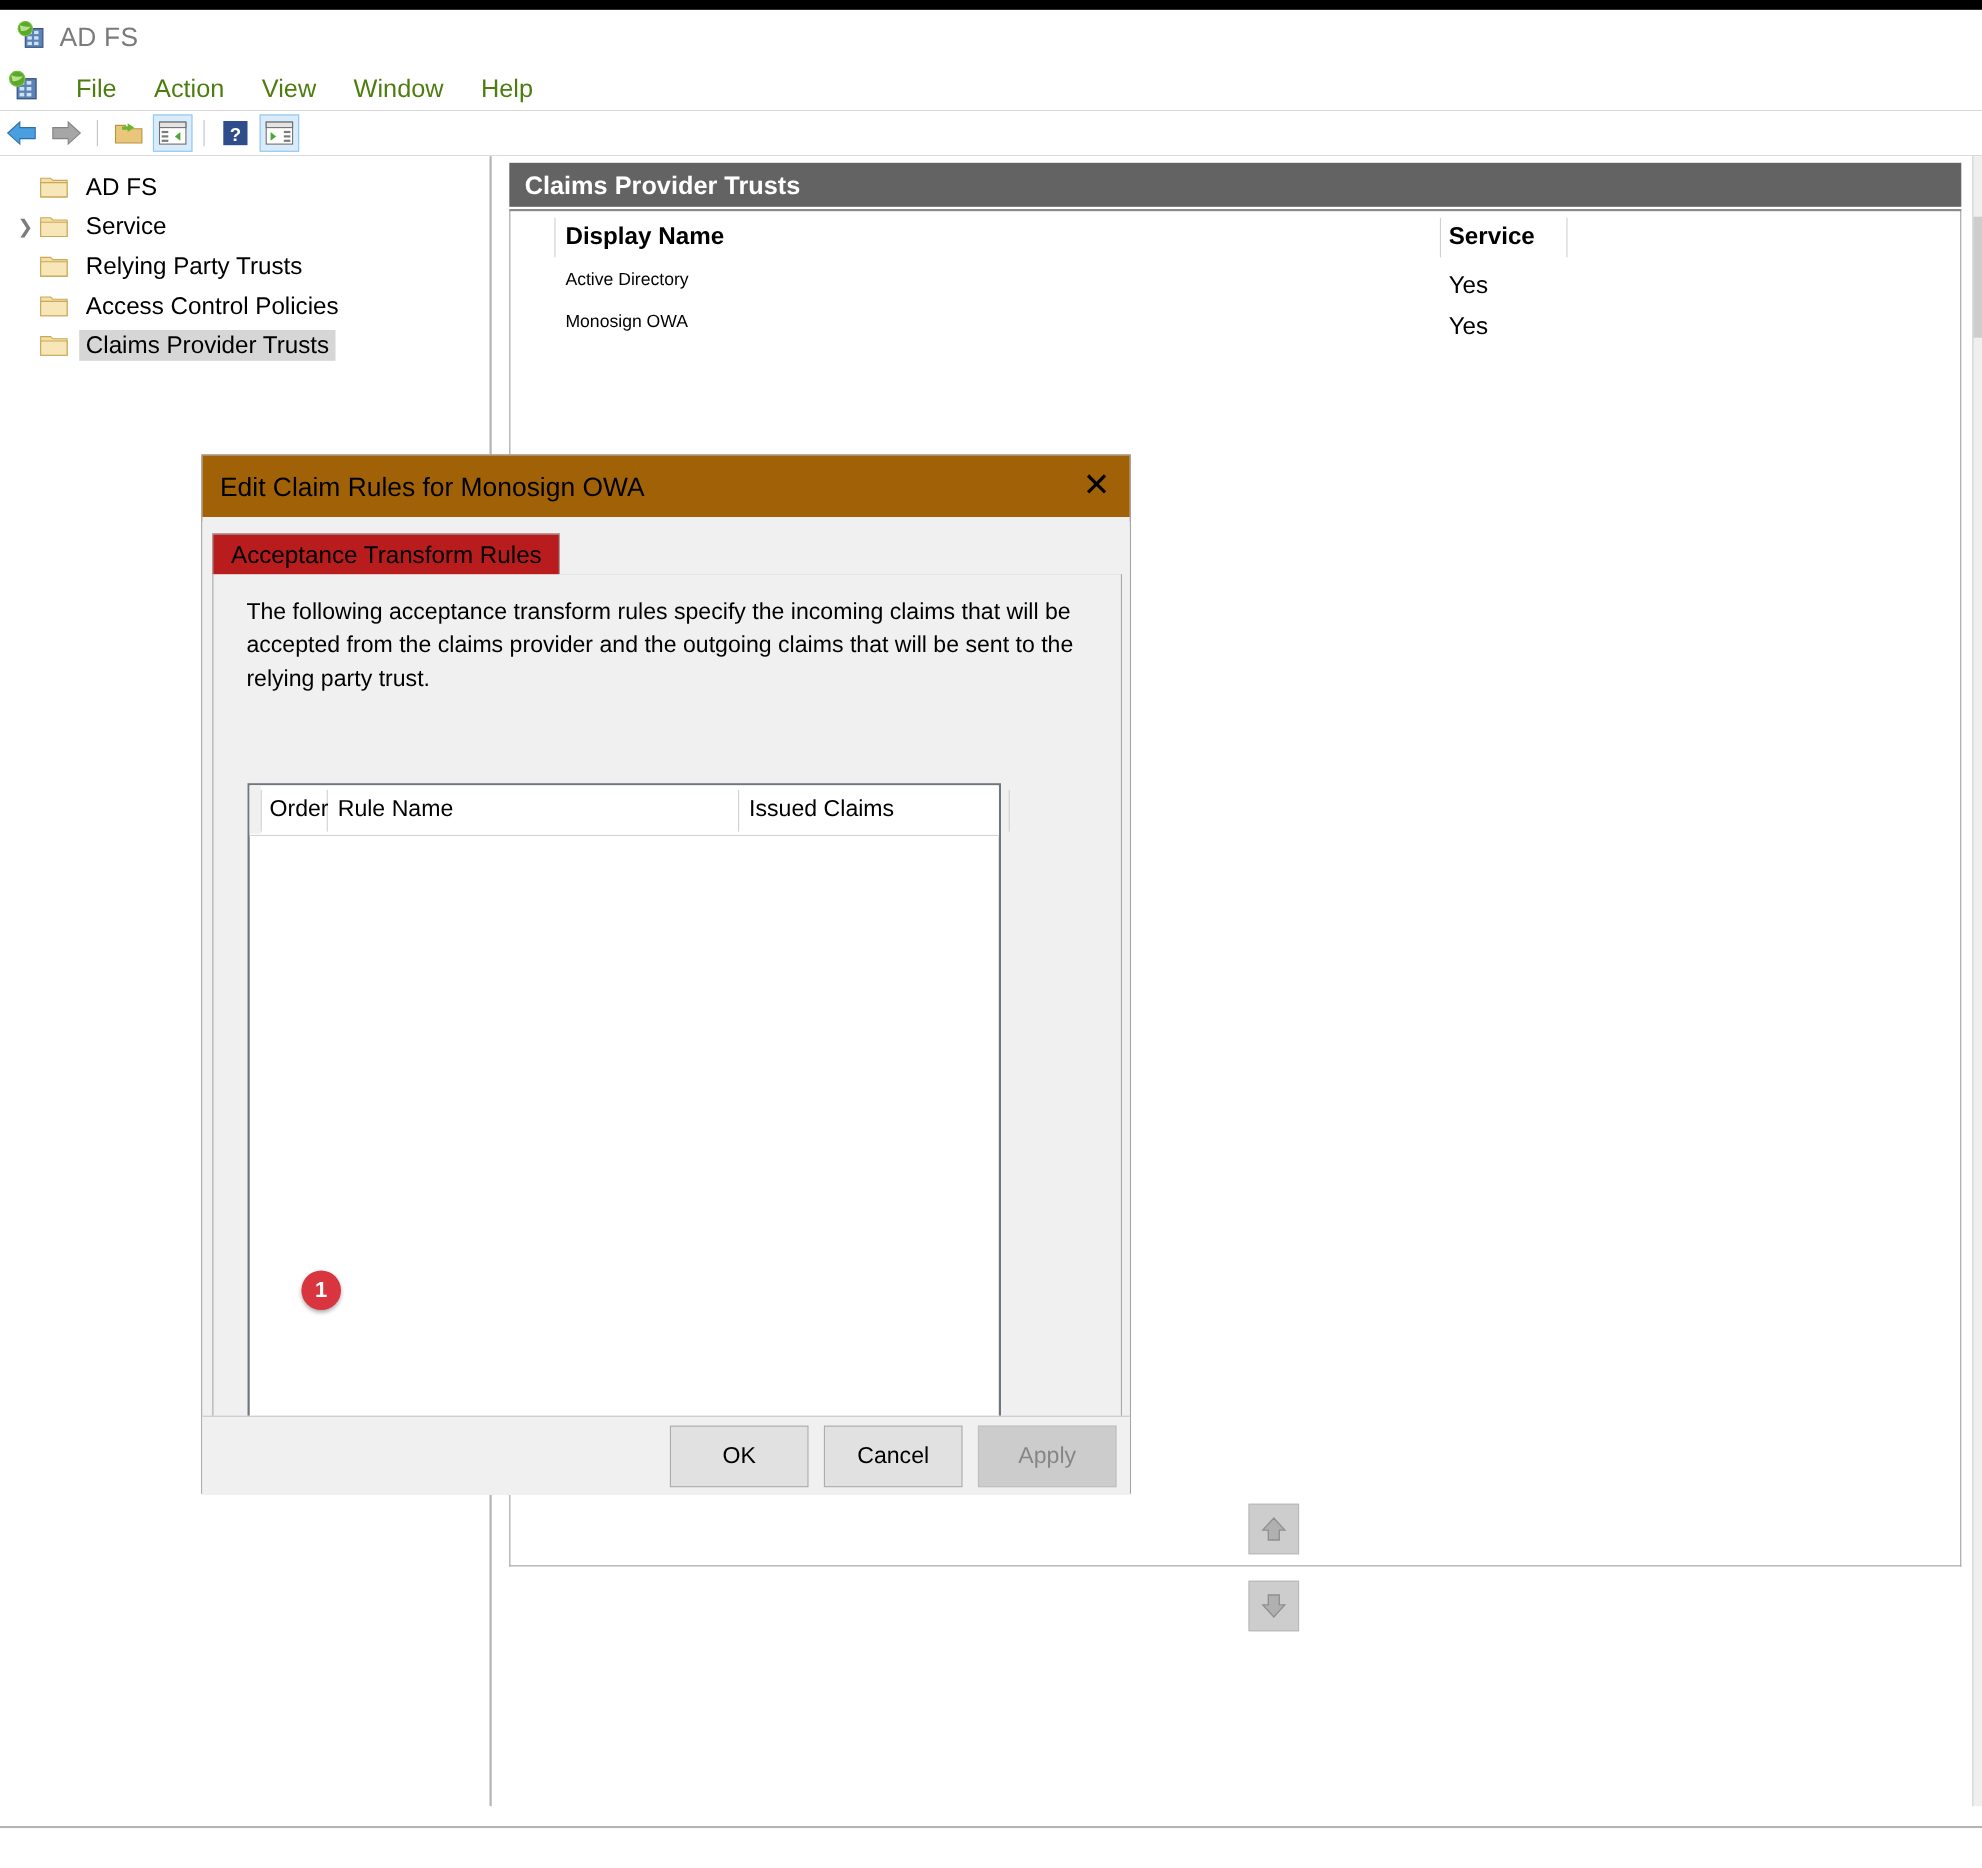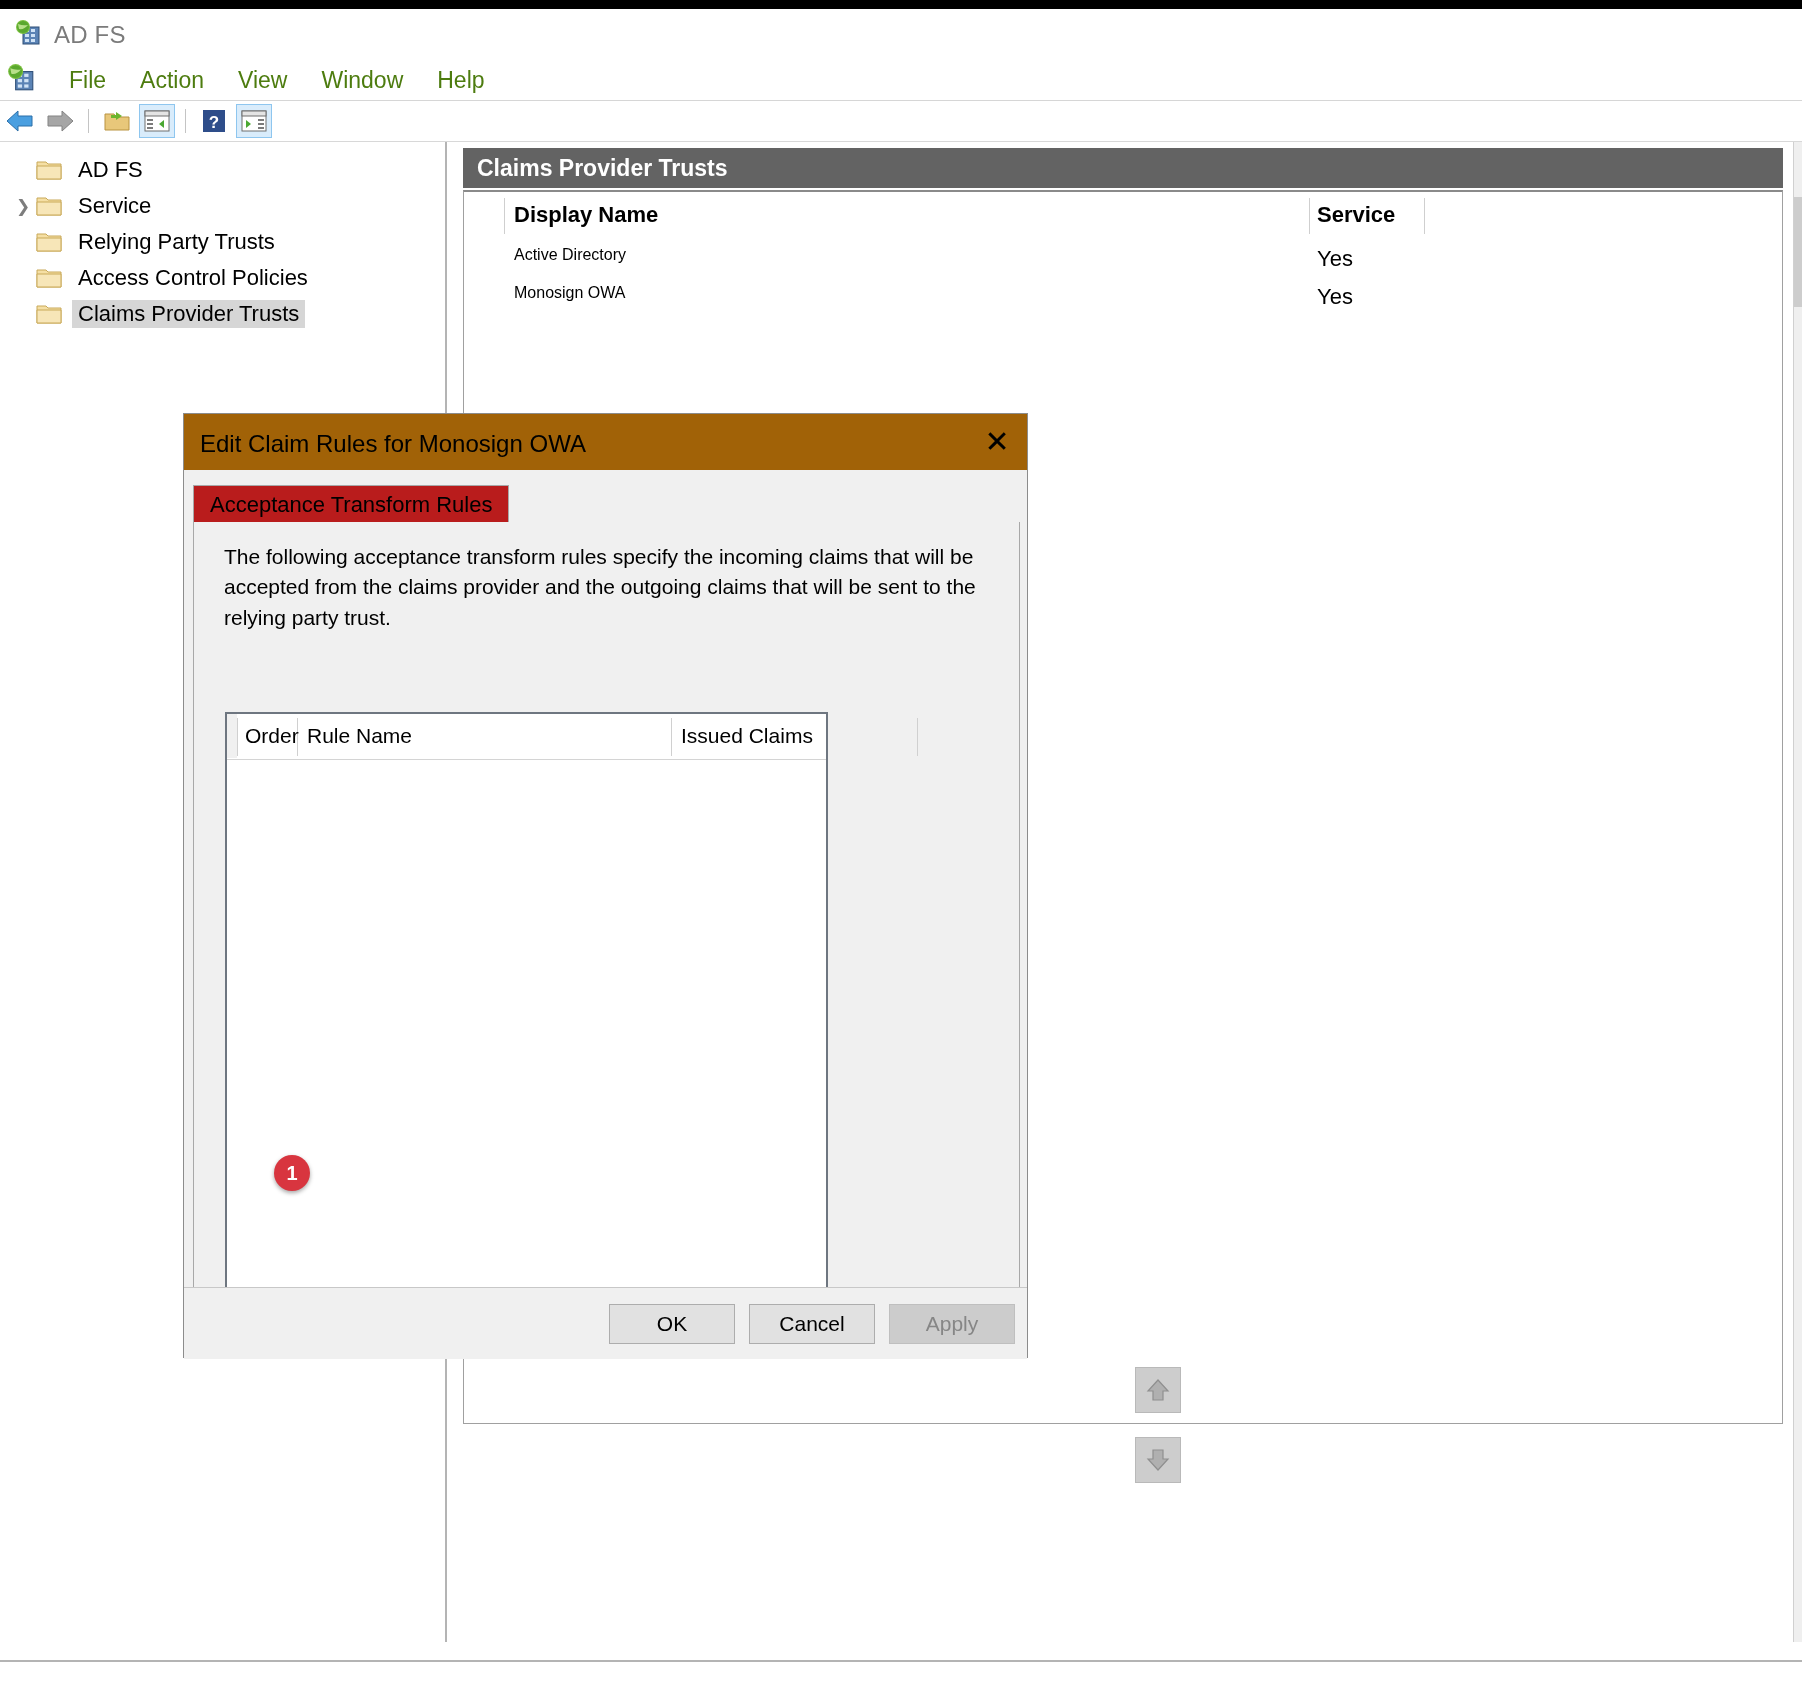--- a/index.html
+++ b/index.html
@@ -285,21 +285,21 @@
     left: 30px; top: 20px;
     width: 760px;
     font-size: 21px;
     color: #000;
     line-height: 1.45;
   }
 
   .rules-list {
     position: absolute;
     left: 31px; top: 190px;
-    width: 603px; height: 600px;
+    width: 685px; height: 600px;
     background: #ffffff;
     border: 2px solid #6e7680;
     box-sizing: border-box;
   }
   .rules-head {
     position: relative;
     height: 45px;
     border-bottom: 1px solid #d4d4d4;
     background: #ffffff;
   }
@@ -379,21 +379,21 @@
     width: 100%; height: 72px;
     background: #f0f0f0;
     border-top: 1px solid #c8c8c8;
     display: flex;
     align-items: center;
     justify-content: flex-end;
     padding-right: 12px;
     box-sizing: border-box;
     gap: 14px;
   }
-  .dlg-footer .btn { min-width: 126px; height: 40px; }
+  .dlg-footer .btn { min-width: 126px; height: 56px; }
 
   .bottom-edge {
     position: absolute;
     left: 0; bottom: 0;
     width: 1802px; height: 36px;
     background: #ffffff;
   }
 </style>
 </head>
 <body>

